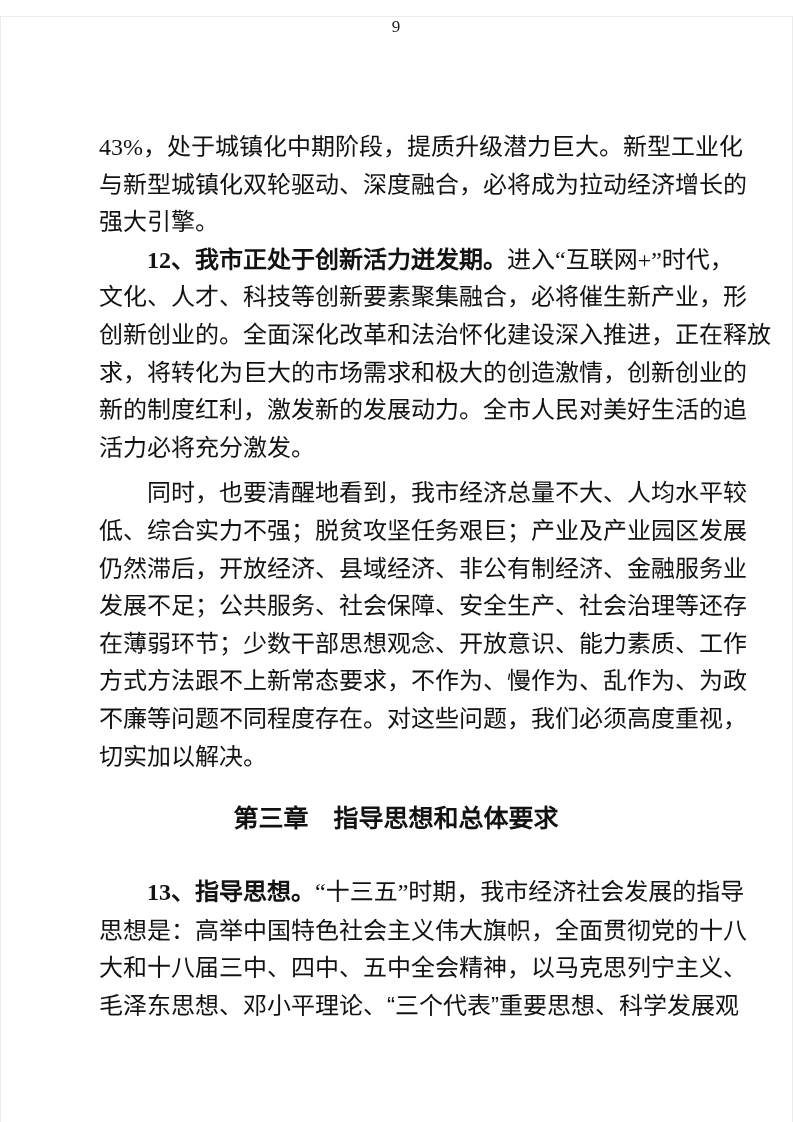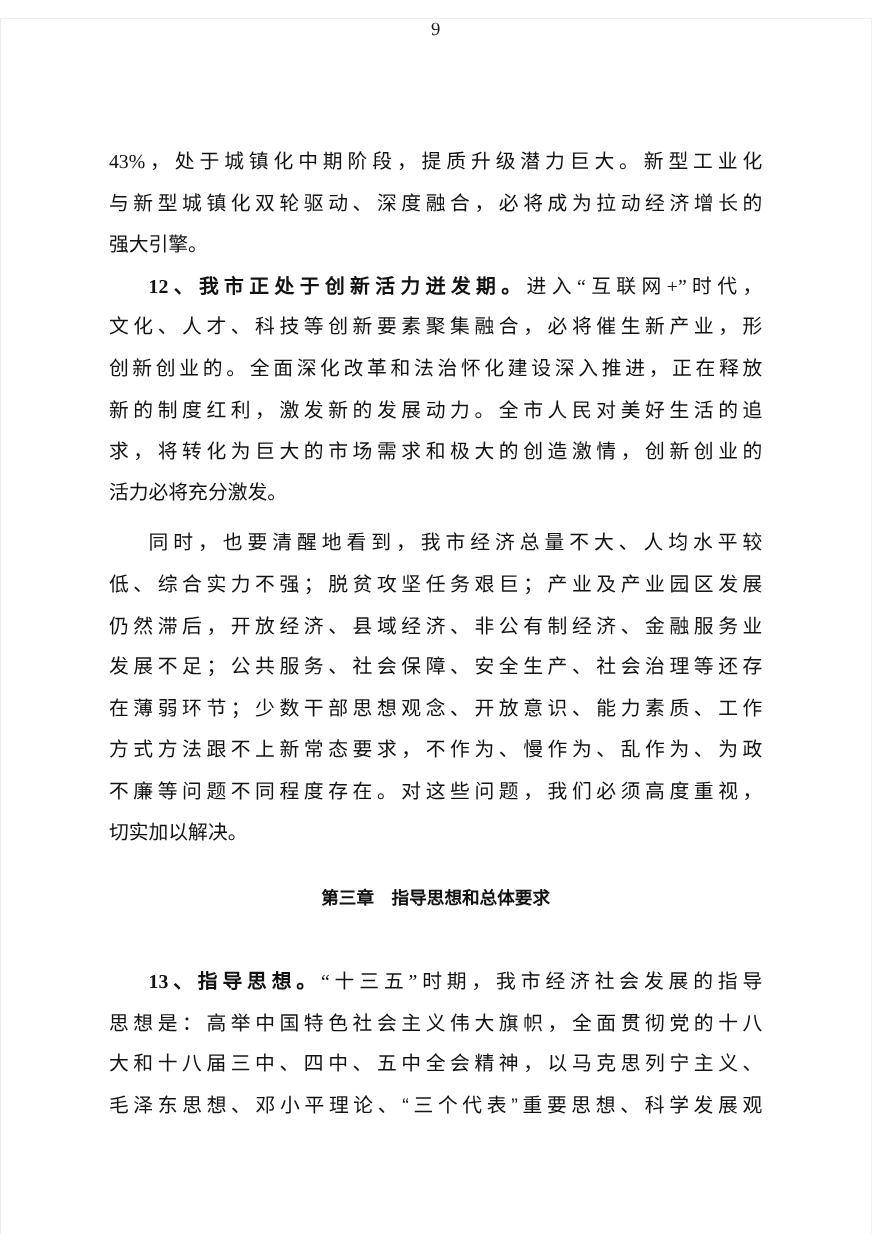--- a/index.html
+++ b/index.html
@@ -20,21 +20,21 @@
   }
   .content {
     position: absolute;
     left: 99px;
     top: 0;
     width: 594px;
     padding-top: 113px;
   }
   .paragraph { margin: 0; }
   .line {
-    font-size: 18px;
+    font-size: 24px;
     line-height: 37.6px;
     height: 37.6px;
     white-space: nowrap;
     text-align: justify;
     text-align-last: left;
     letter-spacing: 0;
   }
   .line.stretch { text-align-last: justify; }
   .line.indent { text-indent: 2em; }
 
@@ -46,21 +46,21 @@
 
   
   .p-para-12 { }
   .p-para-tongshi { margin-top: 8px; }
   .p-chapter-heading { margin-top: 22px; }
   .p-para-13 { margin-top: 36px; }
 
   .p-chapter-heading .line {
     text-align: center;
     text-align-last: center;
-    font-size: 16px;
+    font-size: 25px;
     line-height: 40px;
     height: 40px;
   }
 
   .page-number {
     margin-top: 16px;
     width: 594px;
     margin-left: 99px;
     text-align: center;
     font-size: 17px;
@@ -76,22 +76,22 @@
   <div class="content">
       <div class="paragraph p-para-urbanization-continuation">
         <div class="line stretch"><span class="run-song">43%，处于城镇化中期阶段，提质升级潜力巨大。新型工业化</span></div>
         <div class="line stretch"><span class="run-song">与新型城镇化双轮驱动、深度融合，必将成为拉动经济增长的</span></div>
         <div class="line"><span class="run-song">强大引擎。</span></div>
       </div>
       <div class="paragraph p-para-12">
         <div class="line stretch indent"><span class="run-kai-bold">12、我市正处于创新活力迸发期。</span><span class="run-song">进入“互联网+”时代，</span></div>
         <div class="line stretch"><span class="run-song">文化、人才、科技等创新要素聚集融合，必将催生新产业，形</span></div>
         <div class="line stretch"><span class="run-song">创新创业的。全面深化改革和法治怀化建设深入推进，正在释放</span></div>
+        <div class="line stretch"><span class="run-song">求，将转化为巨大的市场需求和极大的创造激情，创新创业的</span></div>
         <div class="line stretch"><span class="run-song">新的制度红利，激发新的发展动力。全市人民对美好生活的追</span></div>
-        <div class="line stretch"><span class="run-song">求，将转化为巨大的市场需求和极大的创造激情，创新创业的</span></div>
         <div class="line"><span class="run-song">活力必将充分激发。</span></div>
       </div>
       <div class="paragraph p-para-tongshi">
         <div class="line stretch indent"><span class="run-song">同时，也要清醒地看到，我市经济总量不大、人均水平较</span></div>
         <div class="line stretch"><span class="run-song">低、综合实力不强；脱贫攻坚任务艰巨；产业及产业园区发展</span></div>
         <div class="line stretch"><span class="run-song">仍然滞后，开放经济、县域经济、非公有制经济、金融服务业</span></div>
         <div class="line stretch"><span class="run-song">发展不足；公共服务、社会保障、安全生产、社会治理等还存</span></div>
         <div class="line stretch"><span class="run-song">在薄弱环节；少数干部思想观念、开放意识、能力素质、工作</span></div>
         <div class="line stretch"><span class="run-song">方式方法跟不上新常态要求，不作为、慢作为、乱作为、为政</span></div>
         <div class="line stretch"><span class="run-song">不廉等问题不同程度存在。对这些问题，我们必须高度重视，</span></div>

